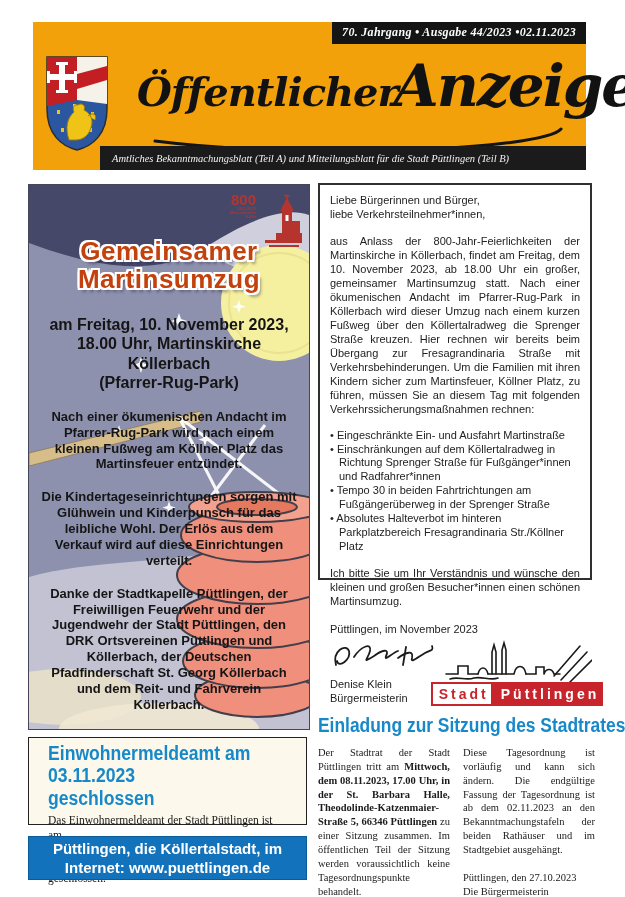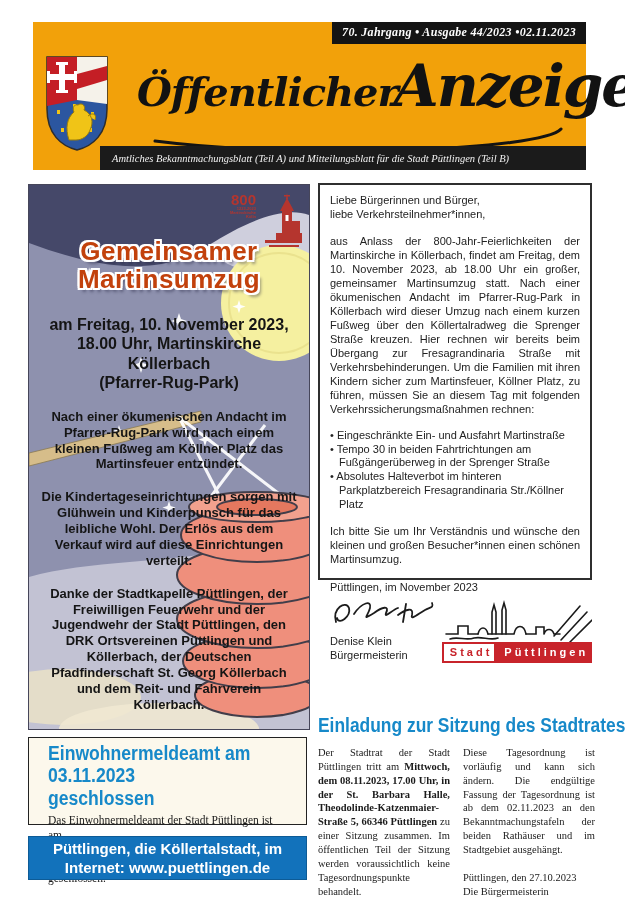--- a/index.html
+++ b/index.html
@@ -40,21 +40,21 @@
       box-sizing:border-box;padding:9px 10px 6px;font-size:11px;line-height:1.27;color:#222;}
   .salutation{white-space:pre-line;}
   .lbody{text-align:justify;margin-top:13px;}
   .measures{margin:12px 0 0;padding:0;list-style:none;}
   .measures li{padding-left:9px;text-indent:-9px;}
   .measures li::before{content:"• ";}
   .dateline{margin-top:14px;}
   .sig-row{display:flex;justify-content:space-between;align-items:flex-end;margin-top:1px;}
   .sig-name{margin-top:1px;}
   .city-logo{width:150px;display:flex;flex-direction:column;align-items:center;}
-  .logo-boxes{display:flex;font-weight:700;font-size:11px;letter-spacing:3px;line-height:1;margin-top:-2px;}
+  .logo-boxes{display:flex;font-weight:700;font-size:14px;letter-spacing:3px;line-height:1;margin-top:-2px;}
   .lb1{border:2px solid #C8242B;color:#C8242B;background:#fff;padding:3px 2px 3px 6px;}
   .lb2{background:#C8242B;color:#fff;border:2px solid #C8242B;padding:3px 2px 3px 6px;}
 
   
   .notice{position:absolute;left:28px;top:737px;width:279px;height:88px;background:#fcf8ec;
       border:1px solid #222;box-sizing:border-box;padding:3px 19px;}
   .notice-h{color:#1789C9;font-size:20px;font-weight:700;line-height:1.12;white-space:pre-line;
       transform:scaleX(.88);transform-origin:left;margin:1px 0 4px;}
   .notice-b{font-family:"Liberation Serif",serif;font-size:11.5px;line-height:1.25;color:#1a1a1a;}
   .notice-b .bold{font-weight:700;}
@@ -193,20 +193,21 @@
 gemeinsam mit der Stadt Püttlingen</div>
     </div>
   </div>
 
   <div class="letterbox">
     <div class="salutation">Liebe Bürgerinnen und Bürger,
 liebe Verkehrsteilnehmer*innen,</div>
     <div class="lbody">aus Anlass der 800-Jahr-Feierlichkeiten der Martinskirche in Köllerbach, findet am Freitag, dem 10. November 2023, ab 18.00 Uhr ein großer, gemeinsamer Martinsumzug statt. Nach einer ökumenischen Andacht im Pfarrer-Rug-Park in Köllerbach wird dieser Umzug nach einem kurzen Fußweg über den Köllertalradweg die Sprenger Straße kreuzen. Hier rechnen wir bereits beim Übergang zur Fresagrandinaria Straße mit Verkehrsbehinderungen. Um die Familien mit ihren Kindern sicher zum Martinsfeuer, Köllner Platz, zu führen, müssen Sie an diesem Tag mit folgenden Verkehrssicherungsmaßnahmen rechnen:</div>
     <ul class="measures">
       <li>Eingeschränkte Ein- und Ausfahrt Martinstraße</li>
+      <li>Einschränkungen auf dem Köllertalradweg in Richtung Sprenger Straße für Fußgänger*innen und Radfahrer*innen</li>
       <li>Tempo 30 in beiden Fahrtrichtungen am Fußgängerüberweg in der Sprenger Straße</li>
       <li>Absolutes Halteverbot im hinteren Parkplatzbereich Fresagrandinaria Str./Köllner Platz</li>
     </ul>
     <div class="lbody">Ich bitte Sie um Ihr Verständnis und wünsche den kleinen und großen Besucher*innen einen schönen Martinsumzug.</div>
     <div class="dateline">Püttlingen, im November 2023</div>
 
     <div class="sig-row">
       <div>
         <svg width="112" height="34" viewBox="0 0 112 34">
           <path d="M6,26 C2,12 16,4 19,12 C21,20 9,30 7,22 M24,18 C32,6 42,4 40,12 C38,20 31,25 44,17 C52,11 60,9 56,17 C54,23 62,14 68,12

